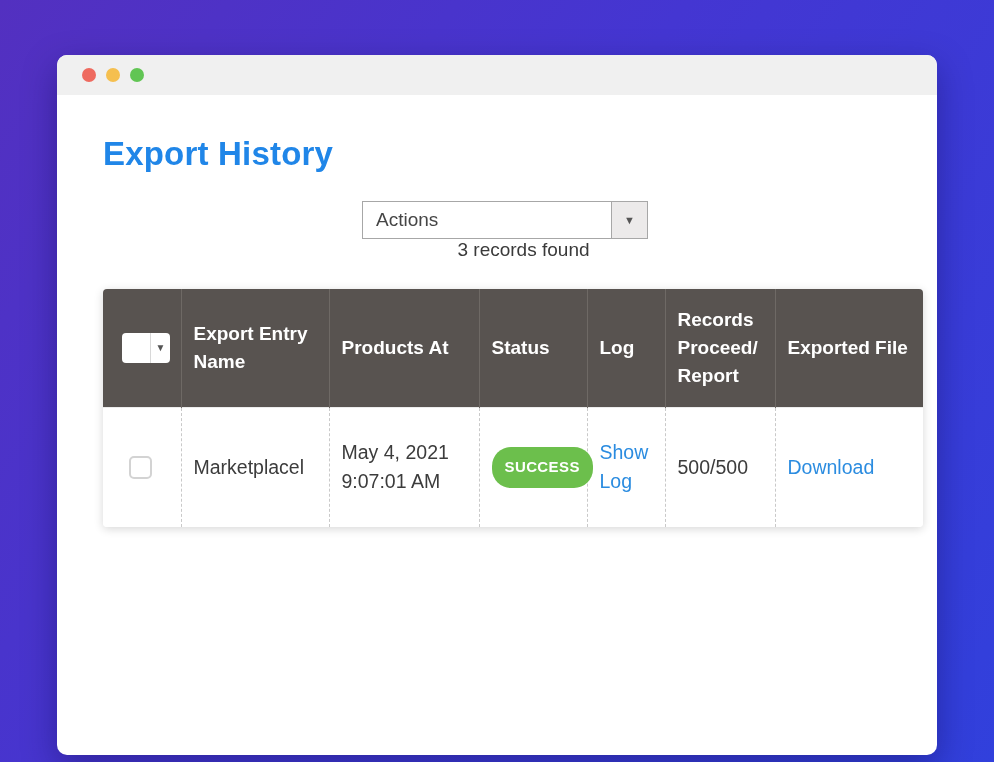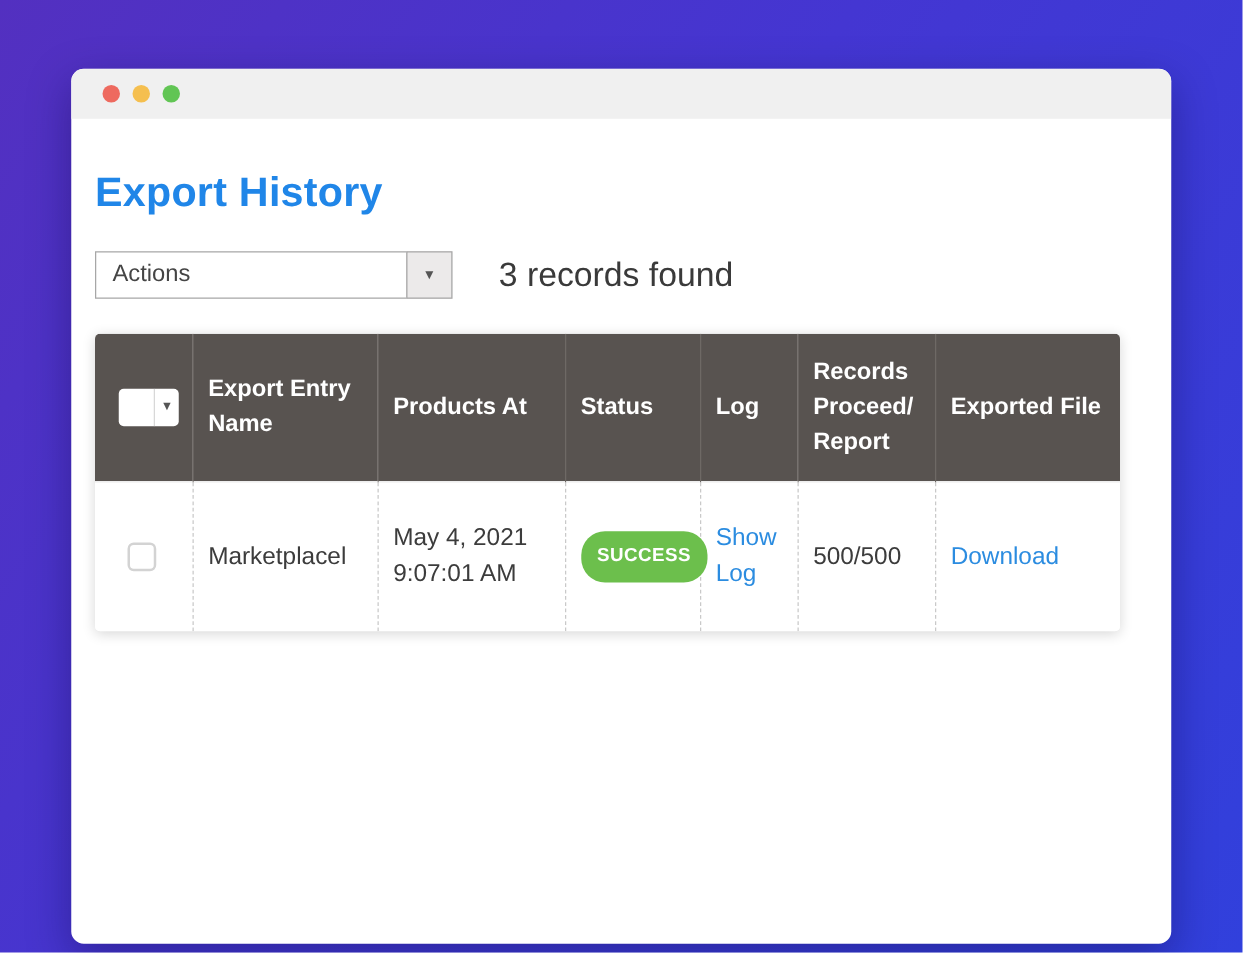--- a/index.html
+++ b/index.html
@@ -27,31 +27,31 @@
     display: flex;
     align-items: center;
     padding-left: 25px;
     gap: 10px;
   }
   .dot { width: 14px; height: 14px; border-radius: 50%; cursor: pointer; }
   .dot-red { background: #ee6a5f; }
   .dot-yellow { background: #f5bf4f; }
   .dot-green { background: #61c554; }
 
-  .content { padding: 40px 30px 0 19px; }
+  .content { padding: 40px 30px 0 46px; }
 
   .page-title {
     color: #2086e8;
     font-size: 33px;
     font-weight: 700;
     letter-spacing: 0.2px;
     margin-bottom: 28px;
   }
 
-  .toolbar { display: flex; align-items: center; margin-bottom: 28px; }
+  .toolbar { display: flex; align-items: center; margin-bottom: 28px; flex-direction: column; }
   .select-combo { display: flex; height: 38px; }
   .select-value {
     width: 250px;
     background: #ffffff;
     border: 1px solid #a7a7a7;
     display: flex;
     align-items: center;
     padding: 0 13px;
     font-size: 19px;
     color: #454545;
@@ -61,21 +61,21 @@
     width: 37px;
     background: #eceaea;
     border: 1px solid #a7a7a7;
     margin-left: -1px;
     display: flex;
     align-items: center;
     justify-content: center;
     cursor: pointer;
   }
   .chev { font-size: 11px; color: #555; line-height: 1; }
-  .records-found { margin-left: 37px; font-size: 27px; color: #3a3a3a; }
+  .records-found { margin-left: 37px; font-size: 19px; color: #3a3a3a; }
 
   .table-wrap {
     width: 820px;
     border-radius: 4px;
     overflow: hidden;
     box-shadow: 0 2px 10px rgba(0,0,0,0.16);
   }
   table { width: 820px; border-collapse: collapse; table-layout: fixed; }
 
   col.c-check { width: 78px; }

